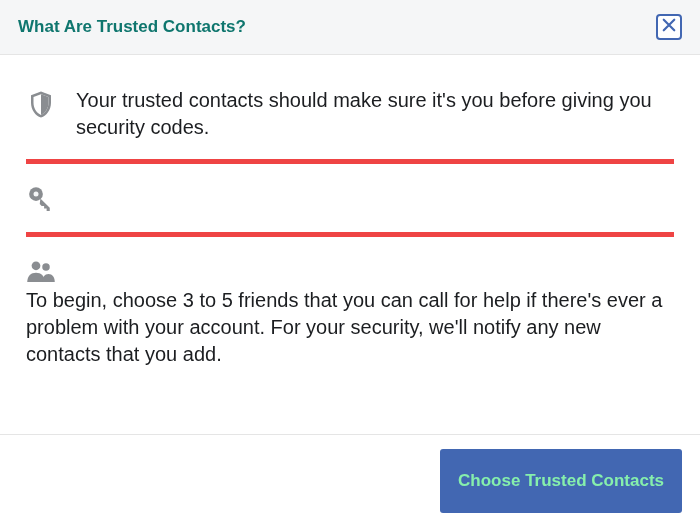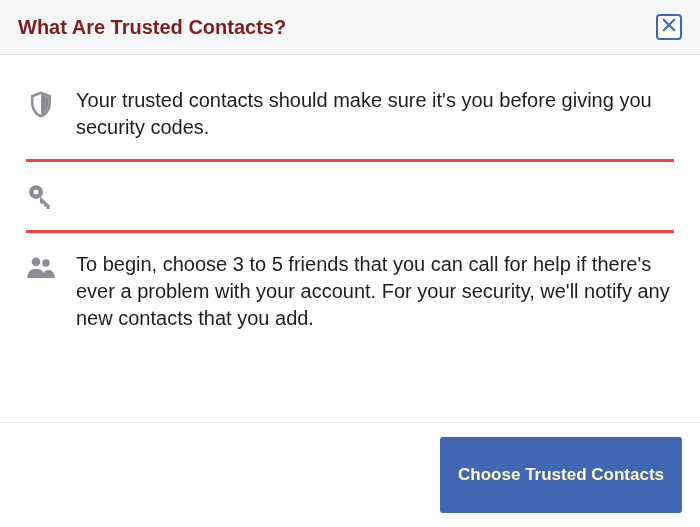--- a/index.html
+++ b/index.html
@@ -25,23 +25,23 @@
     .header {
       background: #f5f6f7;
       border-bottom: 1px solid #e5e5e5;
       padding: 14px 18px;
       display: flex;
       align-items: center;
       justify-content: space-between;
     }
     
     .header-title {
-      font-size: 20px;
+      font-size: 17px;
       font-weight: bold;
-      color: #7f1d1d;
+      color: #0f766e;
       text-align: center;
     }
     
     .close-btn {
       width: 26px;
       height: 26px;
       border: 2px solid #4267b2;
       border-radius: 4px;
       display: flex;
       align-items: center;
@@ -57,29 +57,30 @@
     
     .content {
       flex: 1;
       padding: 20px 26px 10px 26px;
     }
     
     .info-row {
       display: flex;
       align-items: flex-start;
       padding: 18px 0;
-      border-bottom: 3px solid #ef4444;
+      border-bottom: 5px solid #ef4444;
     }
     
     .info-row:first-child {
       padding-top: 12px;
     }
     
     .info-row:last-child {
       border-bottom: none;
+      flex-direction: column;
     }
     
     .icon-col {
       width: 50px;
       flex-shrink: 0;
       display: flex;
       justify-content: flex-start;
       padding-top: 2px;
     }
     
@@ -98,23 +99,23 @@
     
     .footer {
       border-top: 1px solid #e5e5e5;
       padding: 14px 18px;
       display: flex;
       justify-content: flex-end;
     }
     
     .primary-btn {
       background: #4267b2;
-      color: #fef9c3;
+      color: #86efac;
       border: none;
-      padding: 28px 18px;
+      padding: 22px 18px;
       font-size: 17px;
       font-weight: bold;
       border-radius: 3px;
       cursor: pointer;
       font-family: inherit;
     }
   </style>
 </head>
 <body>
 

